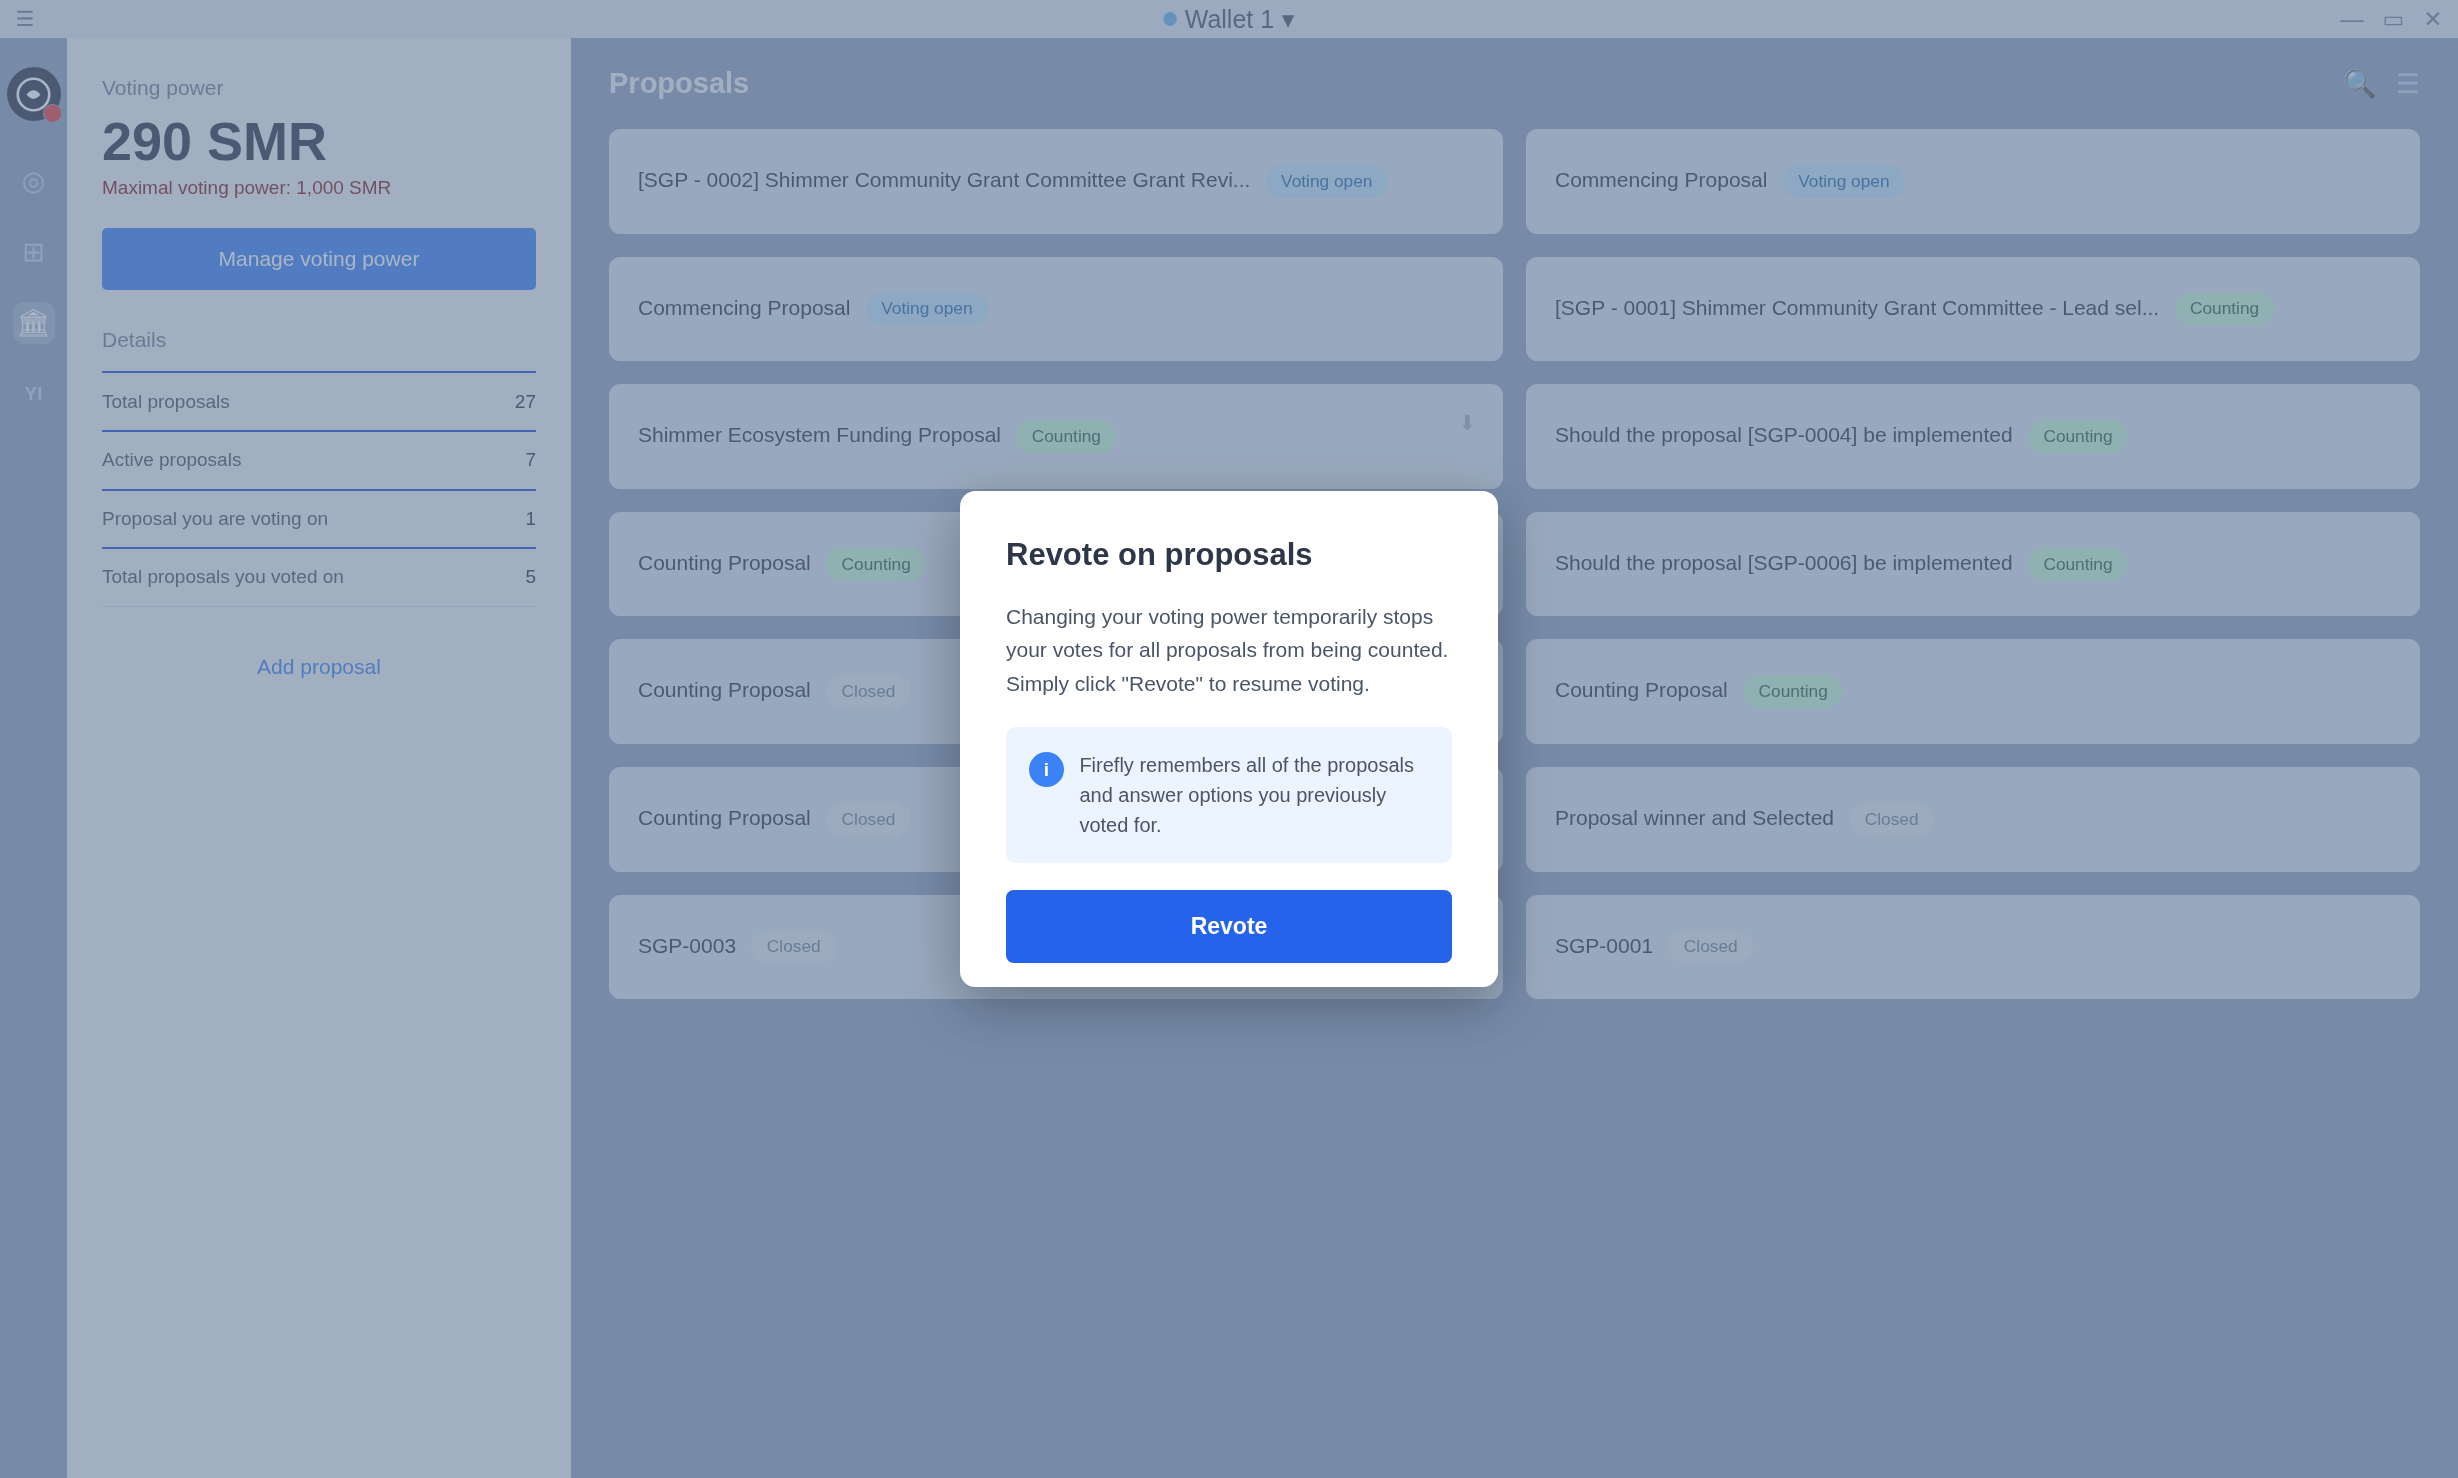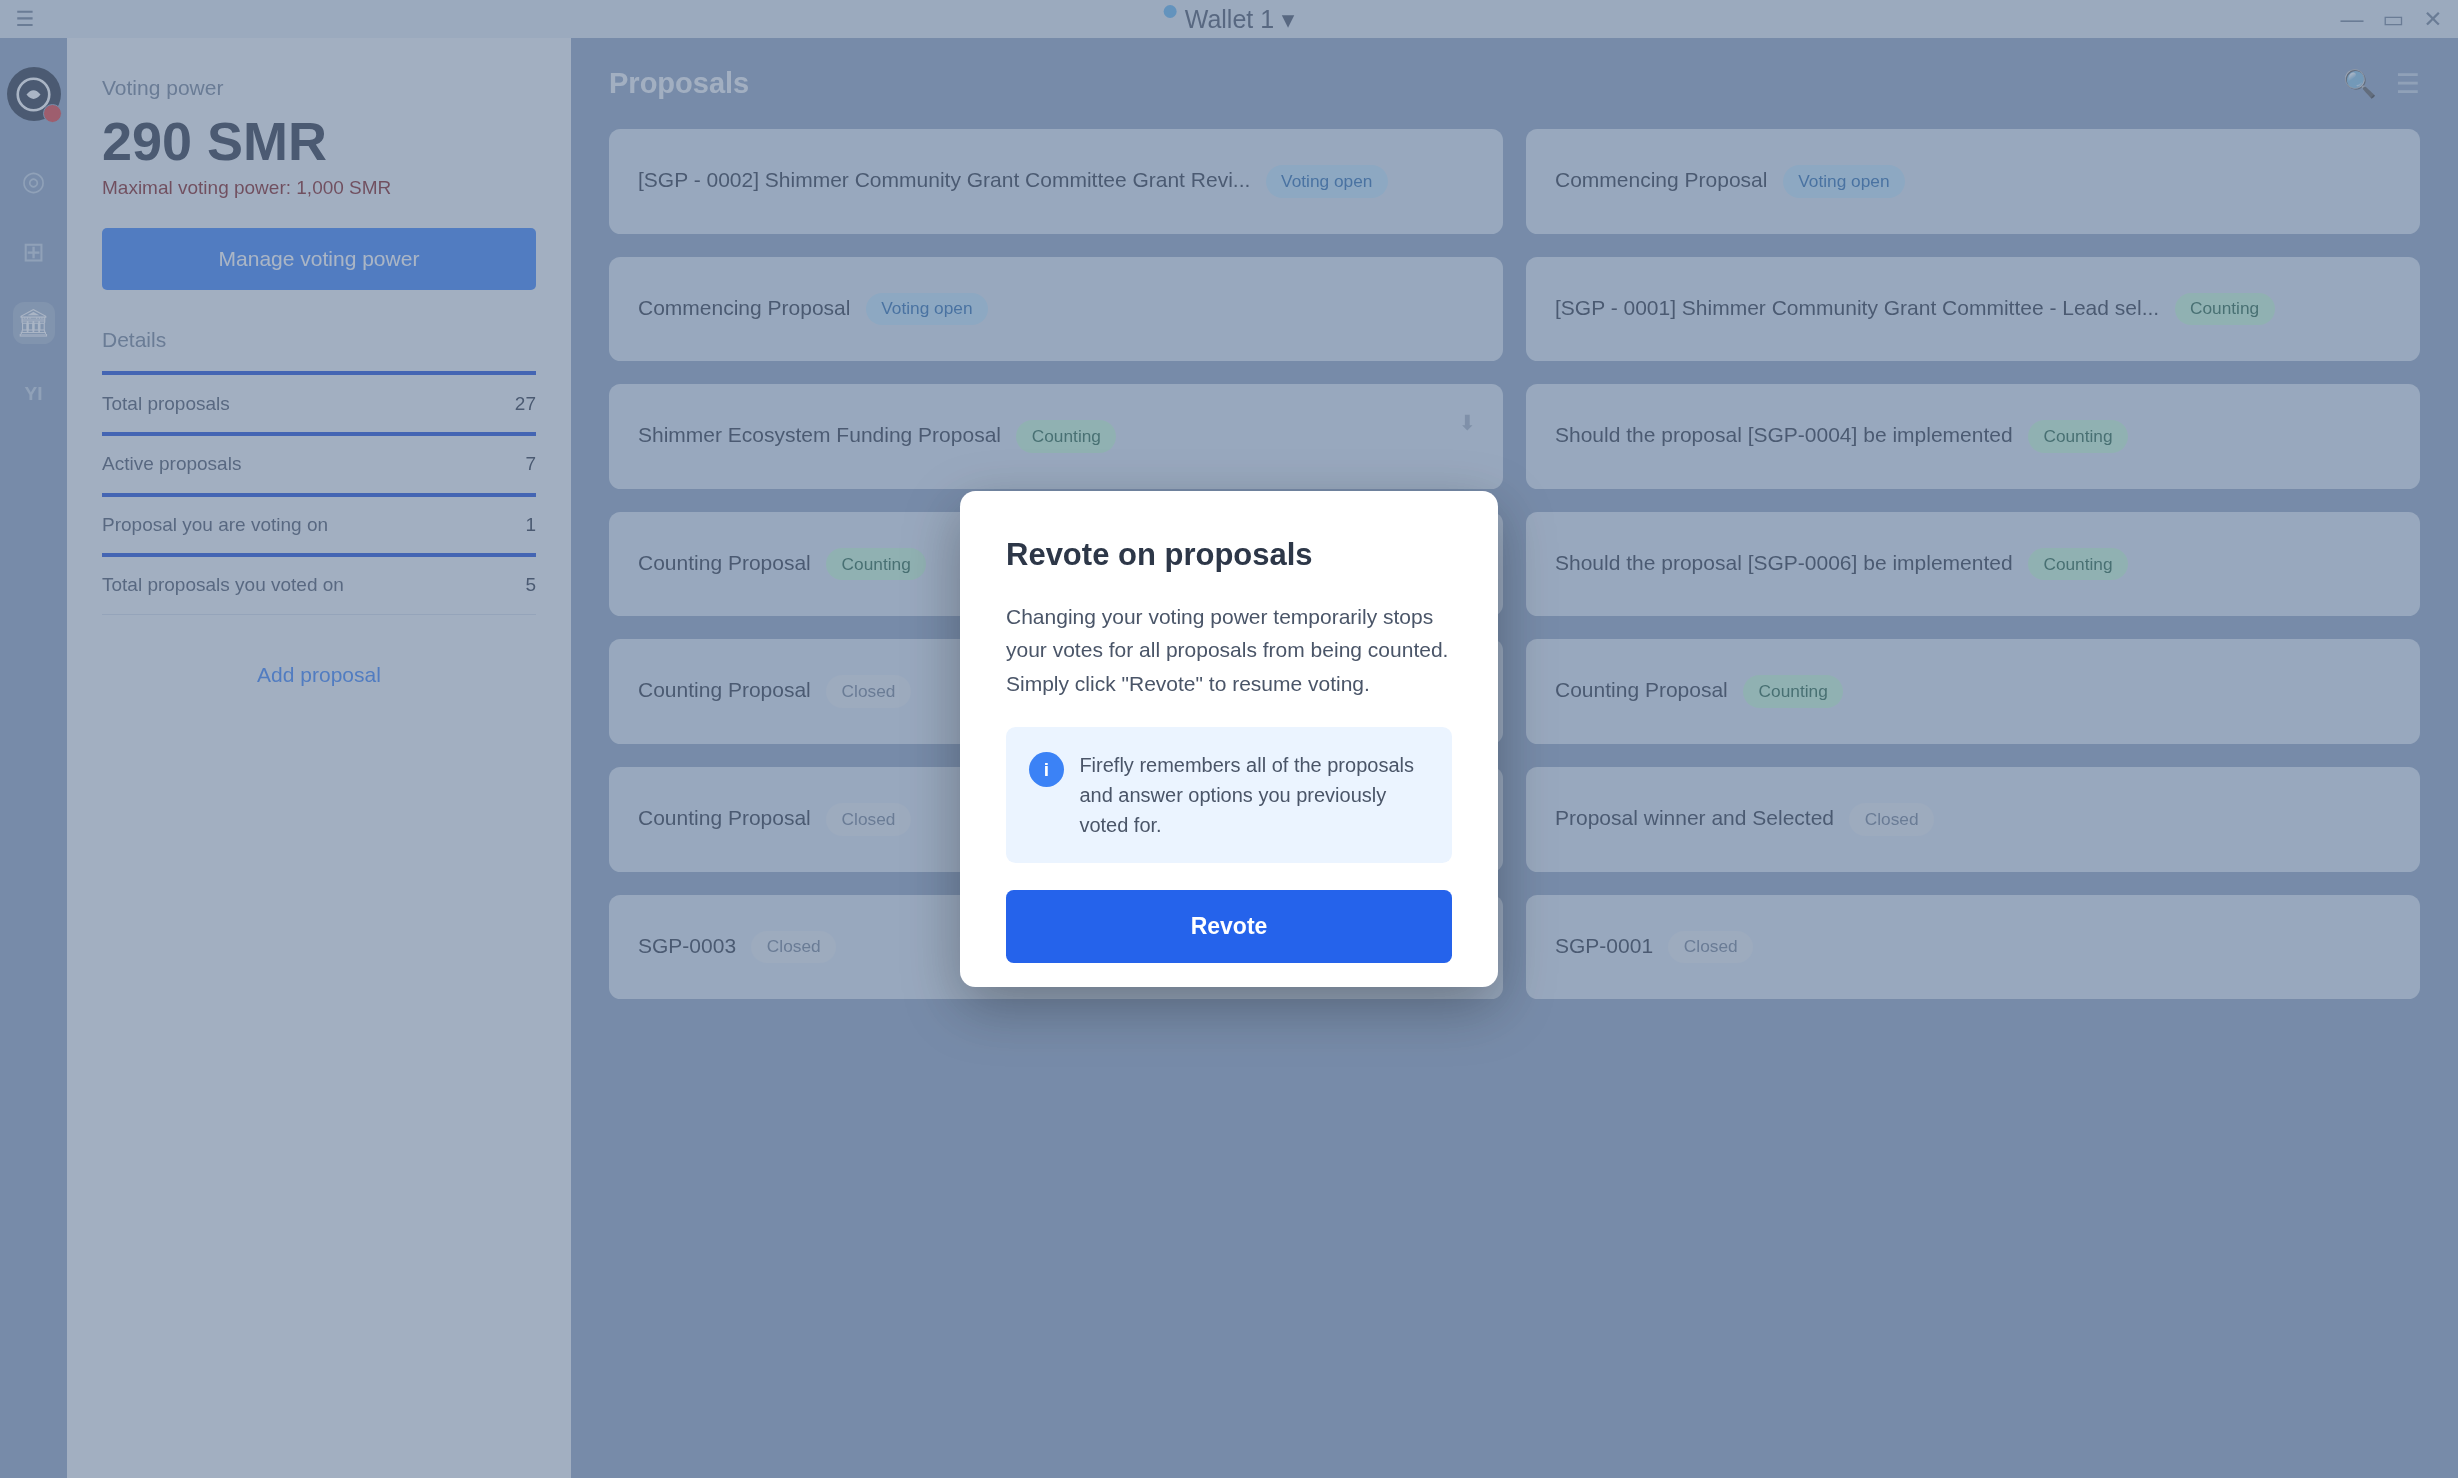--- a/index.html
+++ b/index.html
@@ -22,20 +22,21 @@
       justify-content: space-between;
       padding: 0 15.4px;
       position: relative;
       z-index: 1;
     }
     .titlebar-center {
       position: absolute;
       left: 50%;
       transform: translateX(-50%);
       display: flex;
+      align-items: center;
       gap: 7.7px;
       font-size: 25px;
       color: #4a5568;
       font-weight: 500;
     }
     .titlebar-dot {
       width: 13.4px;
       height: 13.4px;
       border-radius: 50%;
       background: #63b3ed;
@@ -154,21 +155,21 @@
     }
     .details-title {
       font-size: 21px;
       color: #718096;
       margin-bottom: 19px;
     }
     .detail-row {
       display: flex;
       justify-content: space-between;
       padding: 17.3px 0;
-      border-top: 4px solid #1d4ed8;
+      border-top: 2px solid #1d4ed8;
       font-size: 19px;
       color: #4a5568;
     }
     .detail-row:last-child {
       border-bottom: 1px solid #d1dae6;
     }
     .detail-val {
       color: #2d3748;
       font-weight: 500;
     }

